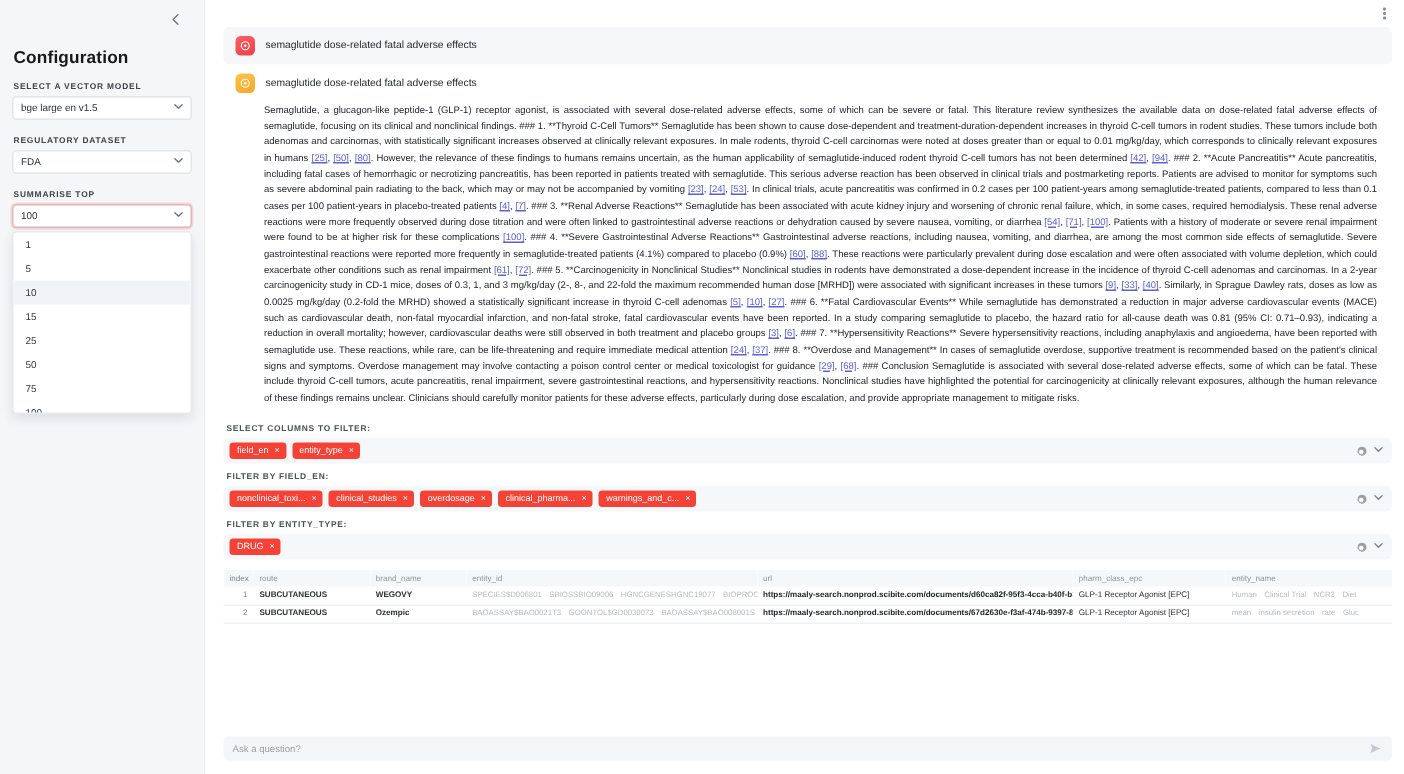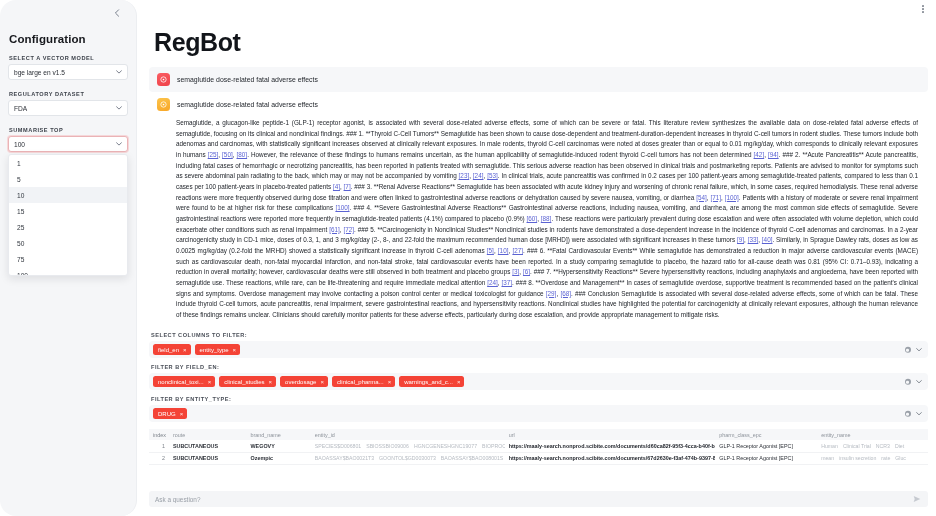--- a/index.html
+++ b/index.html
@@ -12,21 +12,20 @@
   #app { position: relative; width: 936px; height: 516px; display: flex; background:#fff; }
 
   
   #sidebar {
     width: 137px; height: 516px;
     background: #f5f6f8;
     border-right: 1px solid #eceef1;
     flex: 0 0 137px;
     position: relative;
     padding: 0 8px;
-    border-radius: 16px;
   }
   .collapse-row { height: 26px; display:flex; align-items:center; justify-content:flex-end; padding-right:4px; }
   .collapse-btn {
     width: 14px; height: 14px; display:flex; align-items:center; justify-content:center;
     color:#6b7280; font-size:11px; line-height:1; cursor:pointer;
   }
   .cfg-title {
     font-size: 11.5px; font-weight: 700; color: #16181d;
     margin: 7px 0 10px 1px; letter-spacing: .1px;
   }
@@ -211,21 +210,20 @@
   <section id="main">
 
     <div class="topbar">
       <div class="kebab">
           <i></i>
           <i></i>
           <i></i>
         </div>
     </div>
 
-    <h1 class="app-title">RegBot</h1>
 
     <div class="chat-area">
       <div class="msg-row user">
         <div class="avatar red">
           <svg width="7" height="7" viewBox="0 0 10 10">
               <circle cx="5" cy="5" r="3.8" fill="none" stroke="#fff" stroke-width="1.1"></circle>
               <circle cx="5" cy="5" r="1.2" fill="#fff"></circle>
             </svg>
         </div>
         <span class="msg-text">semaglutide dose-related fatal adverse effects</span>

